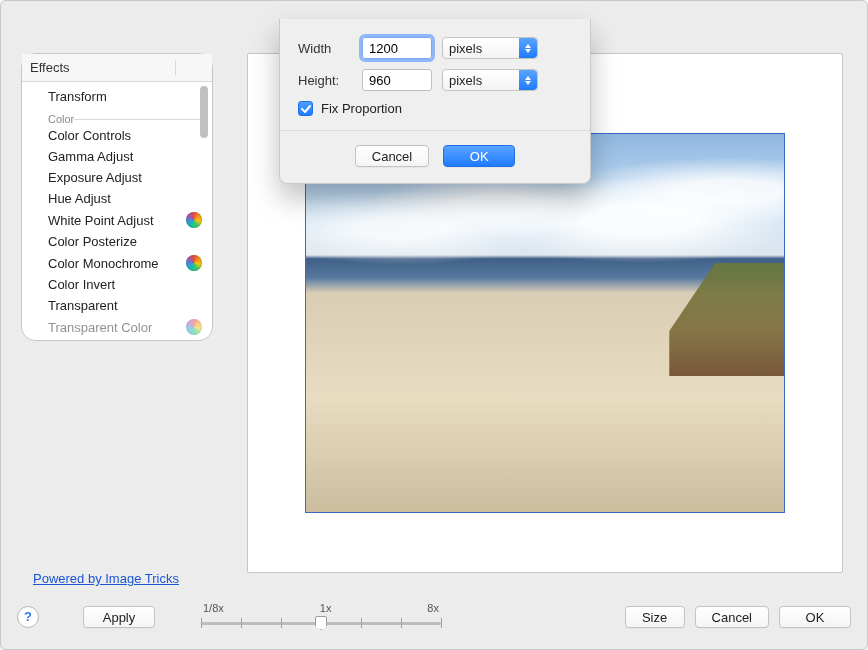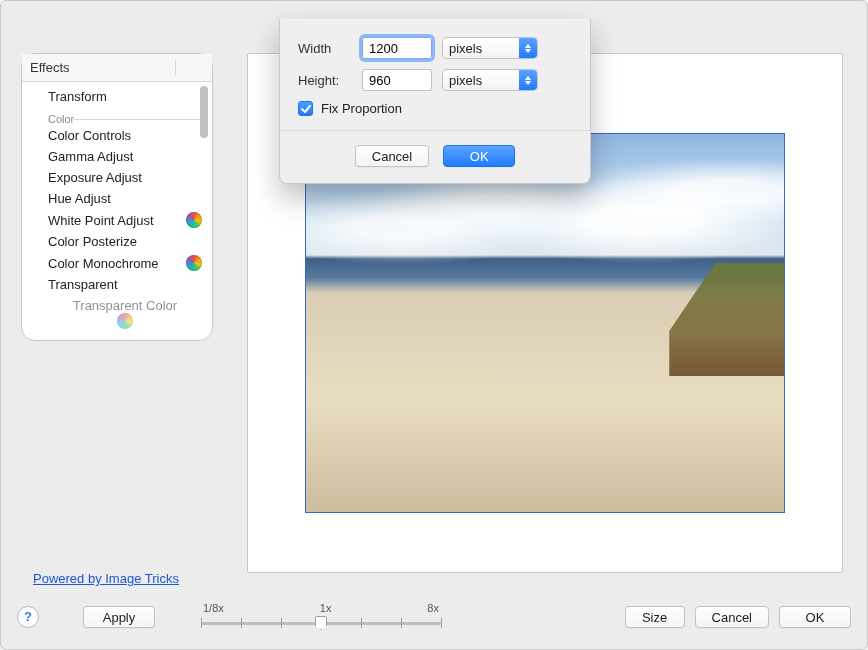--- a/index.html
+++ b/index.html
@@ -335,23 +335,26 @@
               <span class="swatch"></span>
             </li>
           <li>
               <span>Color Posterize</span>
             </li>
           <li>
               <span>Color Monochrome</span>
               <span class="swatch"></span>
             </li>
           <li>
+              <span>Color Invert</span>
+            </li>
+          <li>
               <span>Transparent</span>
             </li>
-          <li class="clipped" style="opacity:.5;flex-direction:column;">
+          <li class="clipped" style="opacity:.5;">
               <span>Transparent Color</span>
               <span class="swatch"></span>
             </li>
         </ul>
         <div class="vscrollbar">
           <div class="thumb"></div>
         </div>
       </div>
     </div>
 

